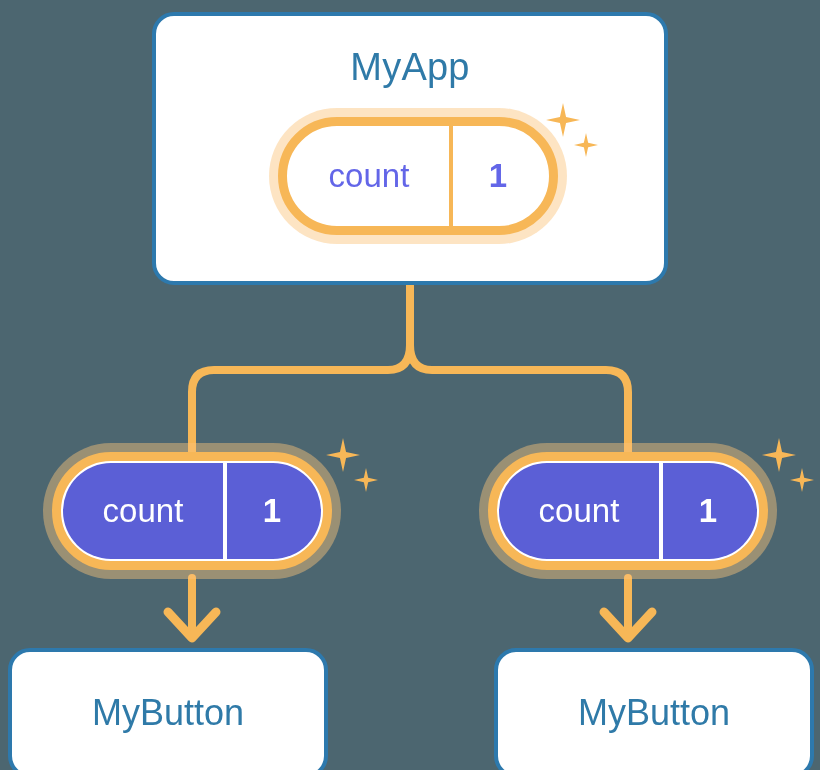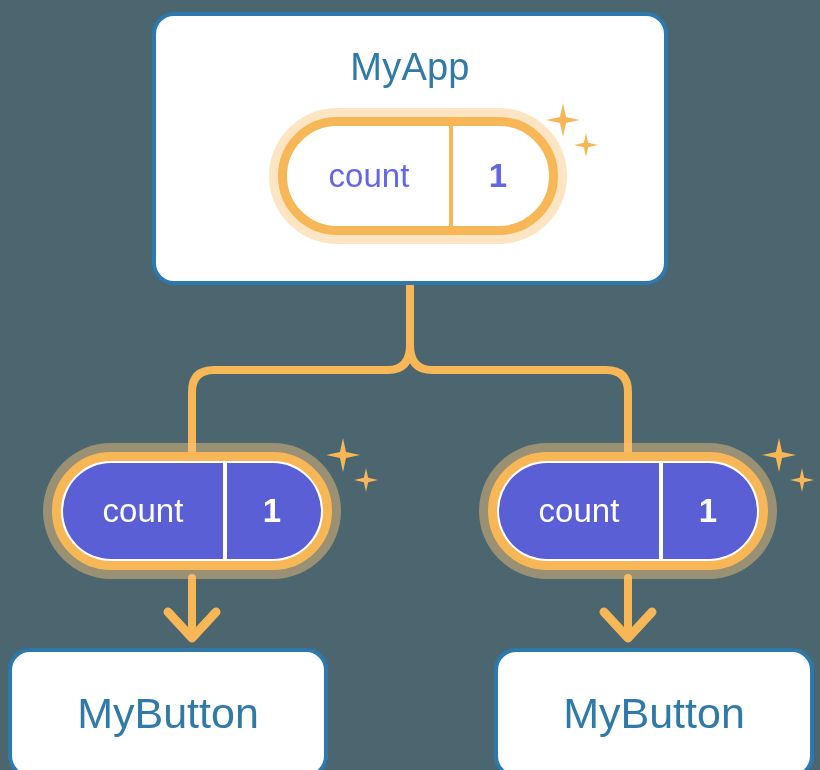--- a/index.html
+++ b/index.html
@@ -157,21 +157,21 @@
     background: #ffffff;
     border: 4px solid #2d79ad;
     border-radius: 22px;
     box-sizing: border-box;
     display: flex;
     align-items: center;
     justify-content: center;
     z-index: 2;
   }
   .component-label {
-    font-size: 43px;
+    font-size: 36px;
     color: #2f7aa8;
   }
 </style>
 </head>
 <body>
 
 <div id="stage">
 
   <svg id="connectors" viewBox="0 0 820 770" xmlns="http://www.w3.org/2000/svg">
 

